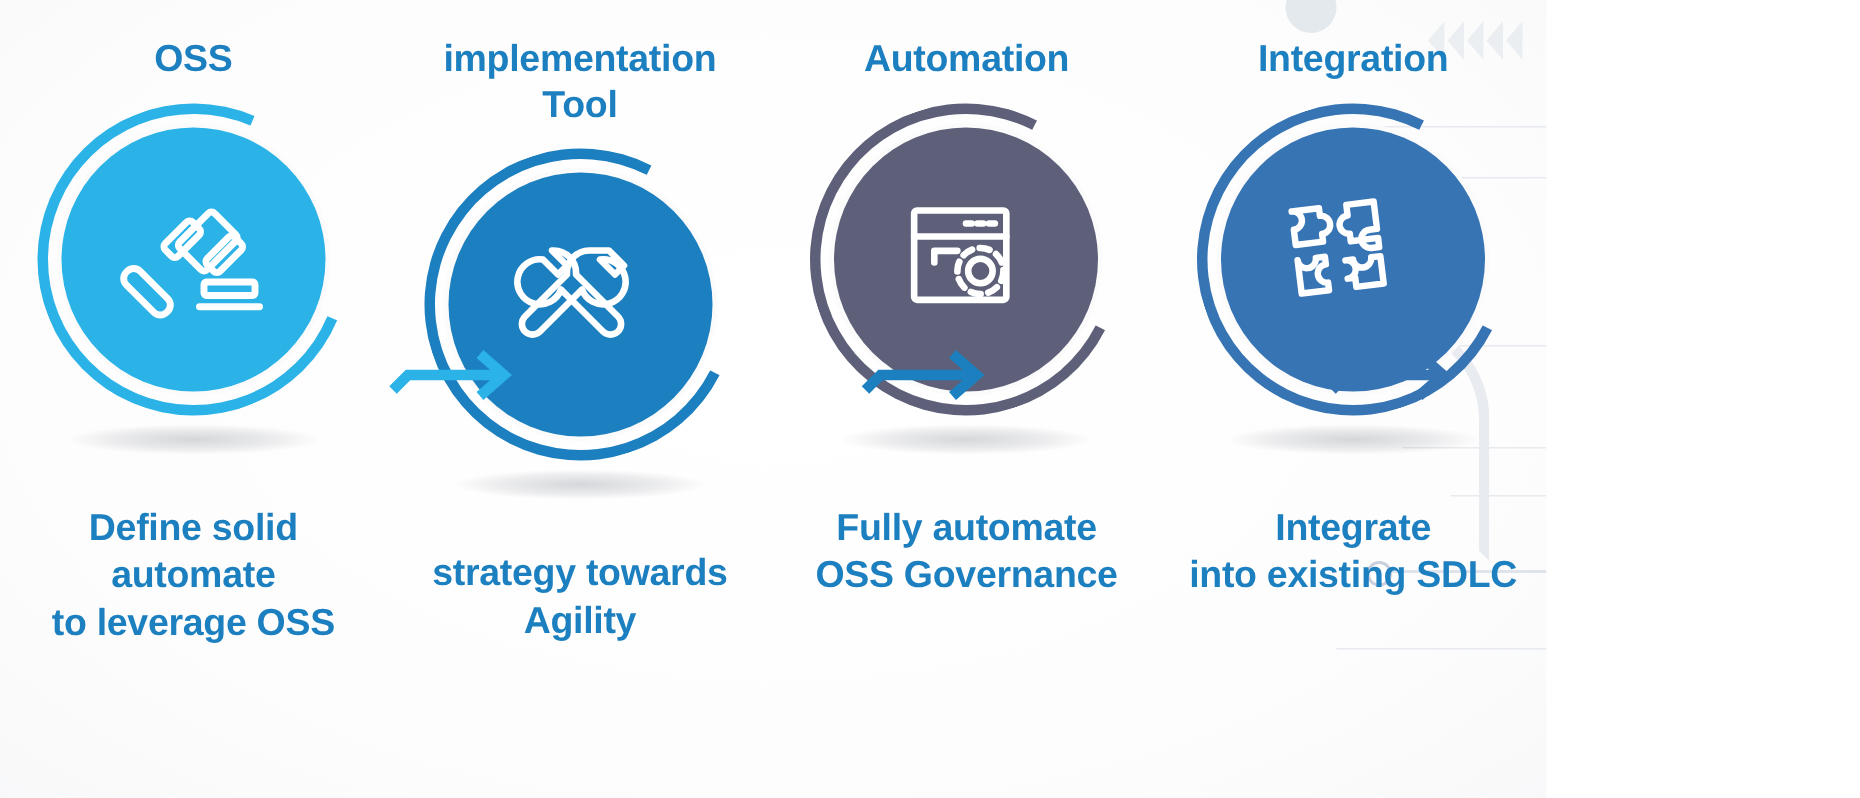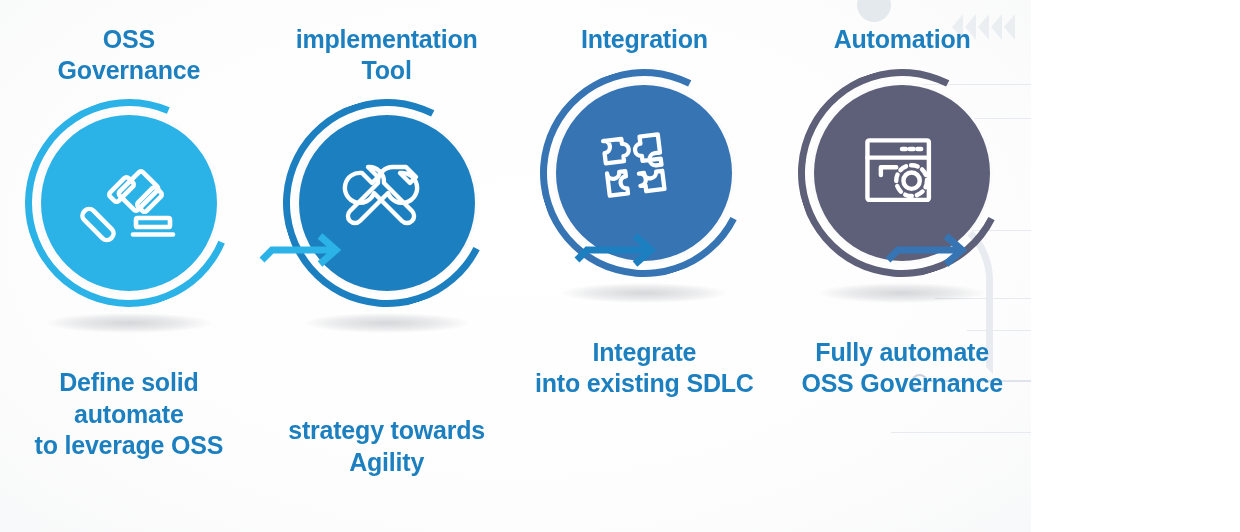--- a/index.html
+++ b/index.html
@@ -211,21 +211,20 @@
   <div class="deco deco-circle-line">
     <div class="ring"></div>
     <div class="bar"></div>
   </div>
 
   <div class="steps">
 
     <div class="step">
       <div class="step-title">
         <div style="color: rgb(28, 127, 191);">OSS</div>
-        <div style="color: rgb(28, 127, 191);">Governance</div>
       </div>
       <div class="badge-wrap">
         <div class="ring-arc" style="border-color: rgb(43, 179, 232) transparent rgb(43, 179, 232) rgb(43, 179, 232); transform: rotate(-22deg);"></div>
         <div class="disc" style="background: rgb(43, 179, 232);">
           <span>
             <svg width="100" height="100" viewBox="0 0 100 100" fill="none" stroke="#ffffff" stroke-width="4.6" stroke-linecap="round" stroke-linejoin="round">
               <rect x="46.5" y="21.5" width="26" height="33" rx="3" transform="rotate(45 59.5 38)"></rect>
               <rect x="36.5" y="23.5" width="12" height="26" rx="3" transform="rotate(45 42.5 36.5)"></rect>
               <rect x="64.5" y="33.5" width="12" height="26" rx="3" transform="rotate(45 70.5 46.5)"></rect>
               <rect x="12.5" y="52.5" width="13" height="38" rx="6" transform="rotate(-45 19 71.5)"></rect>
@@ -253,48 +252,22 @@
           <span>
             <svg width="100" height="100" viewBox="0 0 100 100" fill="none" stroke="#ffffff" stroke-width="4.4" stroke-linecap="round" stroke-linejoin="round">
               <path d="M31 14 l10 10 -6 6 -10 -10 a15 15 0 1 0 12 20 l28 28 a7 7 0 0 0 10 -10 l-28 -28 a15 15 0 0 0 -16 -16z"></path>
               <path d="M69 14 l10 10 -6 6 -10 -10 a15 15 0 1 1 -12 20 l-28 28 a7 7 0 0 1 -10 -10 l28 -28 a15 15 0 0 1 16 -16z" transform="translate(0,0)"></path>
             </svg>
           </span>
         </div>
         <div class="shadow-ellipse"></div>
       </div>
       <div class="step-caption">
-        <div style="color: rgb(28, 127, 191); margin-top: 48px;">strategy towards</div>
+        <div style="color: rgb(28, 127, 191);">strategy towards</div>
         <div style="color: rgb(28, 127, 191);">Agility</div>
-      </div>
-    </div>
-
-    <div class="step">
-      <div class="step-title">
-        <div style="color: rgb(28, 127, 191);">Integration</div>
-      </div>
-      <div class="badge-wrap">
-        <div class="ring-arc" style="border-color: rgb(54, 116, 180) transparent rgb(54, 116, 180) rgb(54, 116, 180); transform: rotate(-18deg);"></div>
-        <div class="disc" style="background: rgb(54, 116, 180);">
-          <span>
-            <svg width="102" height="102" viewBox="0 0 100 100" fill="none" stroke="#ffffff" stroke-width="4.2" stroke-linecap="round" stroke-linejoin="round">
-              <g transform="rotate(-7 50 50)">
-                <path d="M14 14 h18 v5 a6 6 0 1 1 0 12 v5 h-18 v-10 a6 6 0 1 0 0 -12z"></path>
-                <path d="M50 14 h18 v18 h-5 a6 6 0 1 0 0 12 h5 v-6 h-18 v-5 a6 6 0 1 1 0 -12z"></path>
-                <path d="M14 50 v18 h18 v-5 a6 6 0 1 1 0 -12 v-5 h-6 a6 6 0 1 1 -12 0z"></path>
-                <path d="M50 50 h-5 a6 6 0 1 1 0 12 h5 v6 h18 v-18 h-6 a6 6 0 1 1 -12 0z"></path>
-              </g>
-            </svg>
-          </span>
-        </div>
-        <div class="shadow-ellipse"></div>
-      </div>
-      <div class="step-caption">
-        <div style="color: rgb(28, 127, 191);">Integrate</div>
-        <div style="color: rgb(28, 127, 191);">into existing SDLC</div>
       </div>
     </div>
 
     <div class="step">
       <div class="step-title">
         <div style="color: rgb(28, 127, 191);">Automation</div>
       </div>
       <div class="badge-wrap">
         <div class="ring-arc" style="border-color: rgb(93, 96, 120) transparent rgb(93, 96, 120) rgb(93, 96, 120); transform: rotate(-18deg);"></div>
         <div class="disc" style="background: rgb(93, 96, 120);">
@@ -314,20 +287,46 @@
           </span>
         </div>
         <div class="shadow-ellipse"></div>
       </div>
       <div class="step-caption">
         <div style="color: rgb(28, 127, 191);">Fully automate</div>
         <div style="color: rgb(28, 127, 191);">OSS Governance</div>
       </div>
     </div>
 
+    <div class="step">
+      <div class="step-title">
+        <div style="color: rgb(28, 127, 191);">Integration</div>
+      </div>
+      <div class="badge-wrap">
+        <div class="ring-arc" style="border-color: rgb(54, 116, 180) transparent rgb(54, 116, 180) rgb(54, 116, 180); transform: rotate(-18deg);"></div>
+        <div class="disc" style="background: rgb(54, 116, 180);">
+          <span>
+            <svg width="102" height="102" viewBox="0 0 100 100" fill="none" stroke="#ffffff" stroke-width="4.2" stroke-linecap="round" stroke-linejoin="round">
+              <g transform="rotate(-7 50 50)">
+                <path d="M14 14 h18 v5 a6 6 0 1 1 0 12 v5 h-18 v-10 a6 6 0 1 0 0 -12z"></path>
+                <path d="M50 14 h18 v18 h-5 a6 6 0 1 0 0 12 h5 v-6 h-18 v-5 a6 6 0 1 1 0 -12z"></path>
+                <path d="M14 50 v18 h18 v-5 a6 6 0 1 1 0 -12 v-5 h-6 a6 6 0 1 1 -12 0z"></path>
+                <path d="M50 50 h-5 a6 6 0 1 1 0 12 h5 v6 h18 v-18 h-6 a6 6 0 1 1 -12 0z"></path>
+              </g>
+            </svg>
+          </span>
+        </div>
+        <div class="shadow-ellipse"></div>
+      </div>
+      <div class="step-caption">
+        <div style="color: rgb(28, 127, 191);">Integrate</div>
+        <div style="color: rgb(28, 127, 191);">into existing SDLC</div>
+      </div>
+    </div>
+
   </div>
 
   <div class="arrow a1">
     <svg width="96" height="56" viewBox="0 0 96 56" fill="none" stroke-linecap="butt" stroke-linejoin="miter">
       <path d="M4 38 L14 28 L74 28" stroke-width="7" stroke="#2BB3E8"></path>
       <path d="M62 14 L78 28 L62 42" stroke-width="7" fill="none" stroke="#2BB3E8"></path>
     </svg>
   </div>
   <div class="arrow a2">
     <svg width="96" height="56" viewBox="0 0 96 56" fill="none" stroke-linecap="butt" stroke-linejoin="miter">

